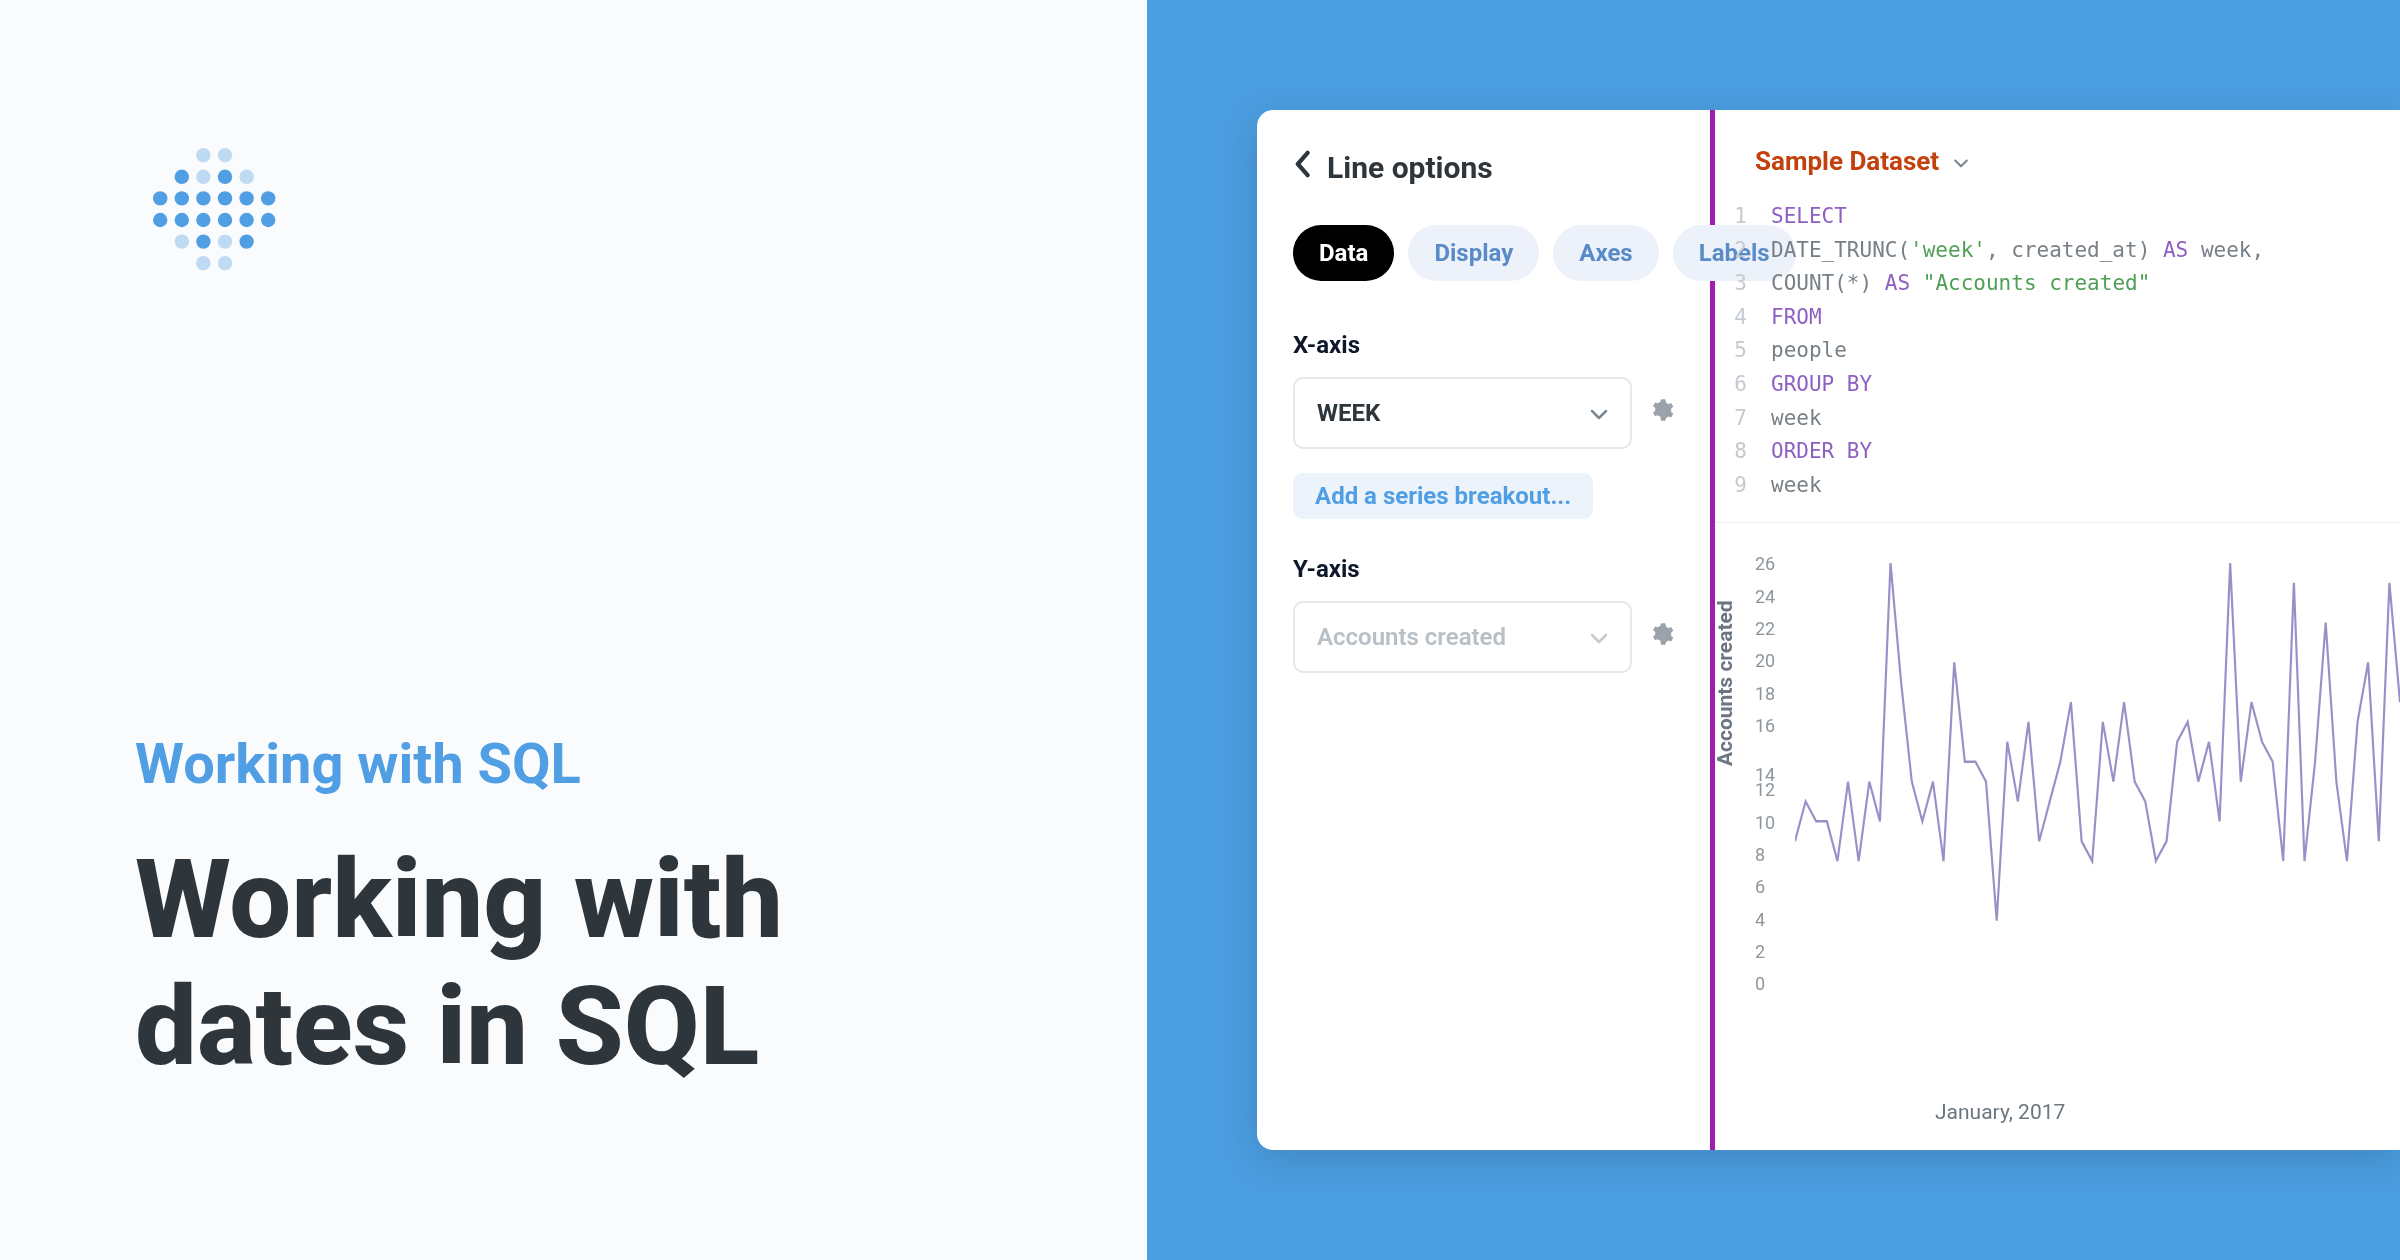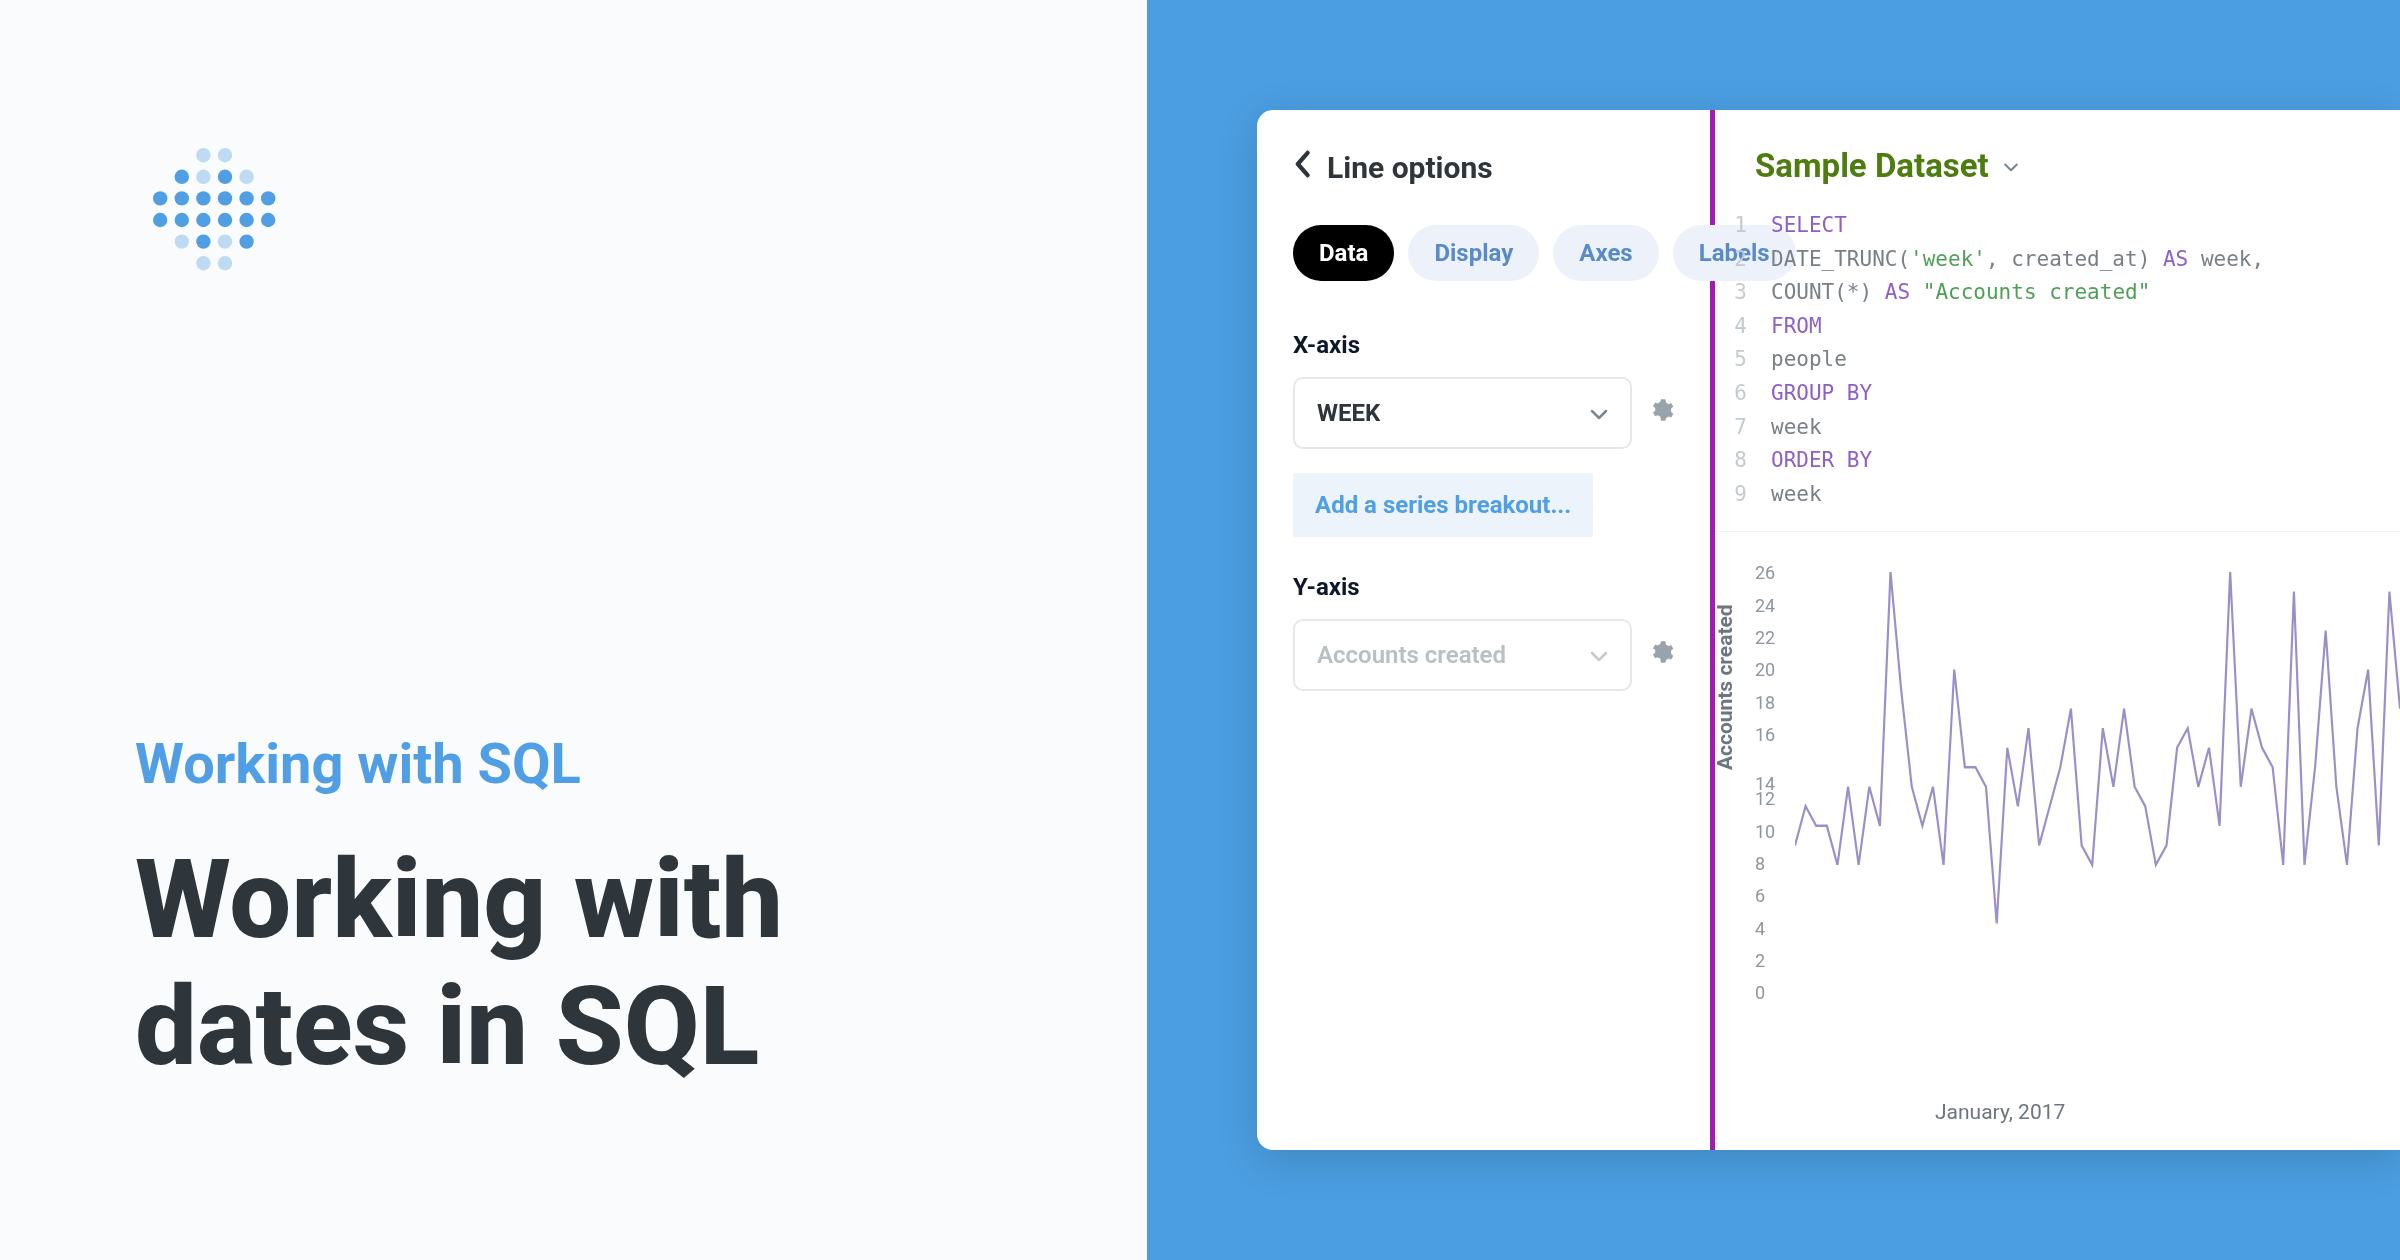--- a/index.html
+++ b/index.html
@@ -120,40 +120,40 @@
   color: #9aa3ab;
   font-size: 28px;
   cursor: pointer;
 }
 .add-breakout {
   display: inline-block;
   background: #edf3fb;
   color: #509ee3;
   font-size: 24px;
   font-weight: 700;
-  padding: 18px 22px;
-  border-radius: 2px;
+  padding: 9px 22px;
+  border-radius: 10px;
   cursor: pointer;
   margin-bottom: 36px;
 }
 .main-area {
   flex: 1;
   display: flex;
   flex-direction: column;
 }
 .dataset-header {
   padding: 36px 40px 24px;
   display: flex;
   align-items: center;
   gap: 14px;
 }
 .dataset-name {
-  font-size: 33px;
-  font-weight: 700;
-  color: #4d7c0f;
+  font-size: 26px;
+  font-weight: 700;
+  color: #c2410c;
   cursor: pointer;
 }
 .dataset-chevron {
   color: #7b8894;
   font-size: 18px;
 }
 .code-area {
   padding: 0 30px 20px 18px;
   font-family: Monaco, Menlo, Consolas, monospace;
   font-size: 21px;

